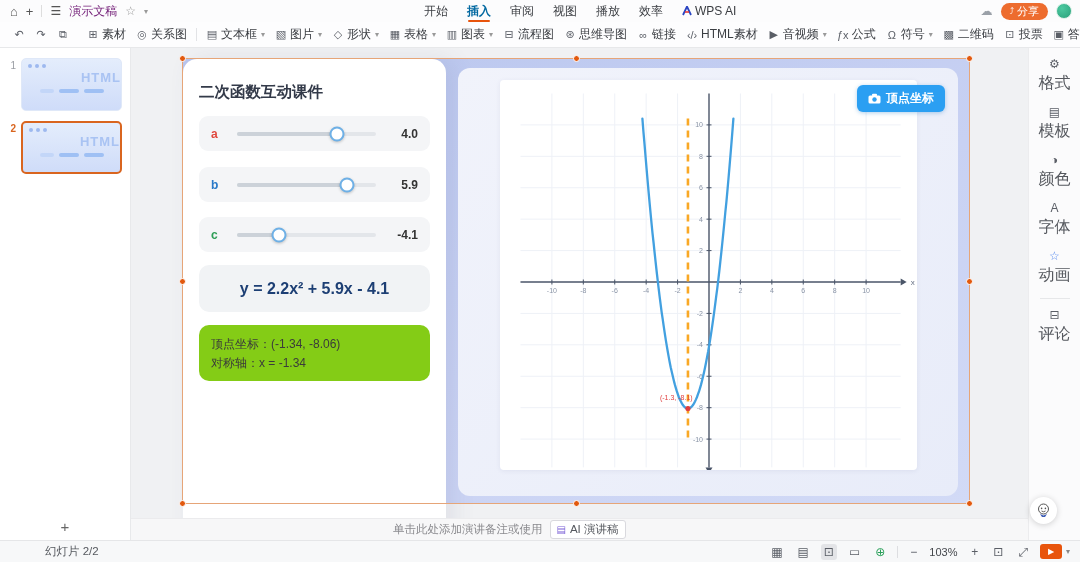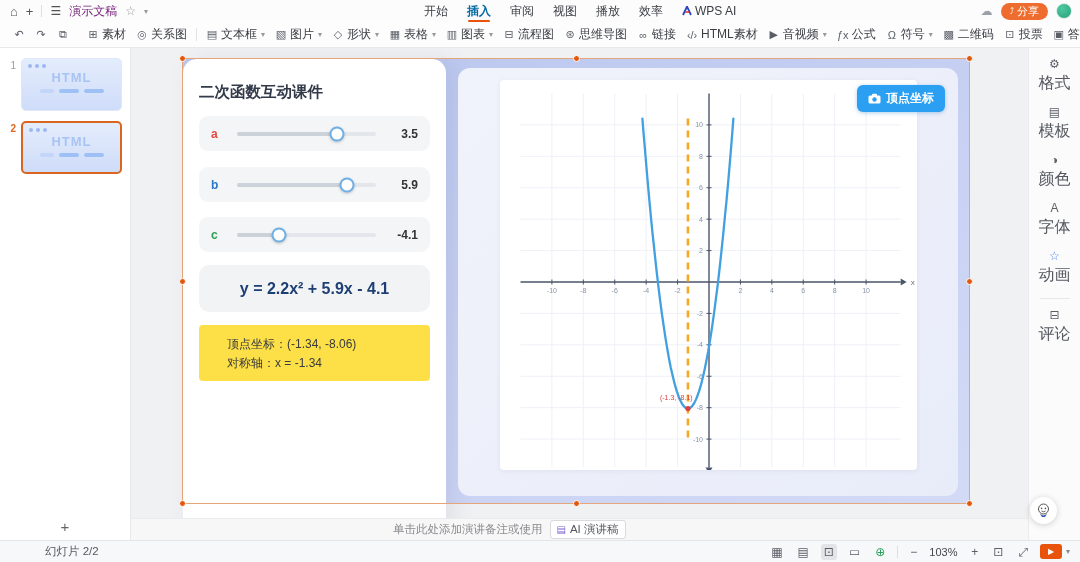--- a/index.html
+++ b/index.html
@@ -29,21 +29,21 @@
 
   
   .left-panel{position:absolute;top:48px;bottom:22px;left:0;width:131px;background:#fff;border-right:1px solid #e8e9eb;z-index:4}
   .thumb-row{display:flex;align-items:flex-start;gap:5px;padding:10px 8px 0 6px}
   .thumb-num{font-size:10px;color:#9a9da3;width:10px;text-align:right;padding-top:2px}
   .thumb-row.selected .thumb-num{color:#d9651f;font-weight:bold}
   .thumb{flex:1;height:53px;border-radius:5px;background:linear-gradient(180deg,#e4edfc,#cfdcf9);position:relative;overflow:hidden;cursor:pointer;border:1px solid #dfe8f8}
   .thumb-row.selected .thumb{border:2px solid #d9651f}
   .thumb-dots{display:flex;gap:3px;padding:5px 0 0 6px}
   .thumb-dots i{width:4px;height:4px;border-radius:50%;background:#9db9ef}
-  .thumb-title{text-align:center;font-size:13px;font-weight:bold;color:#a9c3f3;letter-spacing:1px;margin-top:2px}
+  .thumb-title{text-align:right;font-size:13px;font-weight:bold;color:#a9c3f3;letter-spacing:1px;margin-top:2px}
   .thumb-bars{display:flex;justify-content:center;gap:5px;margin-top:4px}
   .thumb-bars i{height:4px;border-radius:2px;background:#9fc0f4;display:block}
   .thumb-bars i:nth-child(1){width:14px;background:#c3d6f8}
   .thumb-bars i:nth-child(2){width:20px}
   .thumb-bars i:nth-child(3){width:20px}
   .add-slide{position:absolute;bottom:5px;left:0;right:0;text-align:center;font-size:15px;color:#666;cursor:pointer}
 
   
   .canvas{position:absolute;left:131px;right:52px;top:48px;bottom:44px;background:#f0f1f3;overflow:hidden}
   .slide{position:absolute;left:52px;top:11px;width:786px;height:444px;background:linear-gradient(155deg,#b9c6ee 0%,#c8d1f3 55%,#d2daf6 100%);border-radius:3px}
@@ -53,21 +53,21 @@
   
   .card{position:absolute;left:0;top:0;width:263px;height:524px;background:#fff;border-radius:14px;box-shadow:8px 0 22px rgba(80,90,140,.10)}
   .card-title{margin:23px 16px 0;font-size:15.5px;font-weight:bold;color:#333a49}
   .slider-box{position:absolute;left:16px;width:231px;height:35px;background:#f4f5f7;border-radius:9px;display:flex;align-items:center;padding:0 12px}
   .s-label{width:16px;font-weight:bold;font-size:12px}
   .s-track{flex:1;height:4px;background:#e3e6ea;border-radius:2px;position:relative;margin:0 10px;cursor:pointer}
   .s-fill{position:absolute;left:0;top:0;height:100%;background:#ccd2d9;border-radius:2px}
   .s-thumb{position:absolute;top:50%;transform:translate(-50%,-50%);width:15px;height:15px;background:#fff;border:2px solid #6eb0e6;border-radius:50%;box-shadow:0 1px 3px rgba(0,0,0,.22);cursor:grab}
   .s-value{width:32px;text-align:right;font-size:12px;font-weight:bold;color:#333}
   .equation-box{position:absolute;left:16px;top:206px;width:231px;height:47px;background:#f1f3f5;border-radius:10px;display:flex;align-items:center;justify-content:center;font-size:16px;font-weight:bold;color:#1d3f74}
-  .info-box{position:absolute;left:16px;top:266px;width:231px;height:56px;background:#fde047;border-radius:4px;padding:10px 28px;font-size:12px;color:#3b3b3b;line-height:1.6}
+  .info-box{position:absolute;left:16px;top:266px;width:231px;height:56px;background:#84cc16;border-radius:10px;padding:10px 12px;font-size:12px;color:#3b3b3b;line-height:1.6}
 
   
   .panel{position:absolute;left:275px;top:9px;width:500px;height:428px;background:linear-gradient(135deg,#f1f3fb,#e8ecf9);border-radius:12px}
   .chartcard{position:absolute;left:42px;top:12px;width:417px;height:390px;background:#fff;border-radius:4px;box-shadow:0 1px 5px rgba(60,70,120,.08)}
   .savebtn{position:absolute;right:13px;top:17px;height:27px;background:#2b9ff2;border-radius:6px;color:#fff;font-size:12px;font-weight:bold;display:flex;align-items:center;gap:5px;padding:0 11px;cursor:pointer;box-shadow:0 1px 4px rgba(30,120,200,.35)}
 
   
   .rsidebar{position:absolute;right:0;top:48px;bottom:22px;width:52px;background:#fbfbfc;border-left:1px solid #ececee;display:flex;flex-direction:column;align-items:center;padding-top:10px;z-index:4}
   .rs-item{display:flex;flex-direction:column;align-items:center;gap:2px;margin-bottom:12px;cursor:pointer}
   .rs-icon{font-size:12px;color:#5a5e66;line-height:13px}
@@ -265,21 +265,21 @@
 
     <div class="card">
       <div class="card-title">二次函数互动课件</div>
       <div id="sliders">
           <div class="slider-box" style="top: 57px;">
             <span class="s-label" style="color:#e0483e">a</span>
             <span class="s-track">
               <span class="s-fill" style="width:72%"></span>
               <span class="s-thumb" style="left:72%"></span>
             </span>
-            <span class="s-value">3.5</span>
+            <span class="s-value">4.0</span>
           </div>
           <div class="slider-box" style="top: 108px;">
             <span class="s-label" style="color:#2979c8">b</span>
             <span class="s-track">
               <span class="s-fill" style="width:79%"></span>
               <span class="s-thumb" style="left:79%"></span>
             </span>
             <span class="s-value">5.9</span>
           </div>
           <div class="slider-box" style="top: 158px;">

